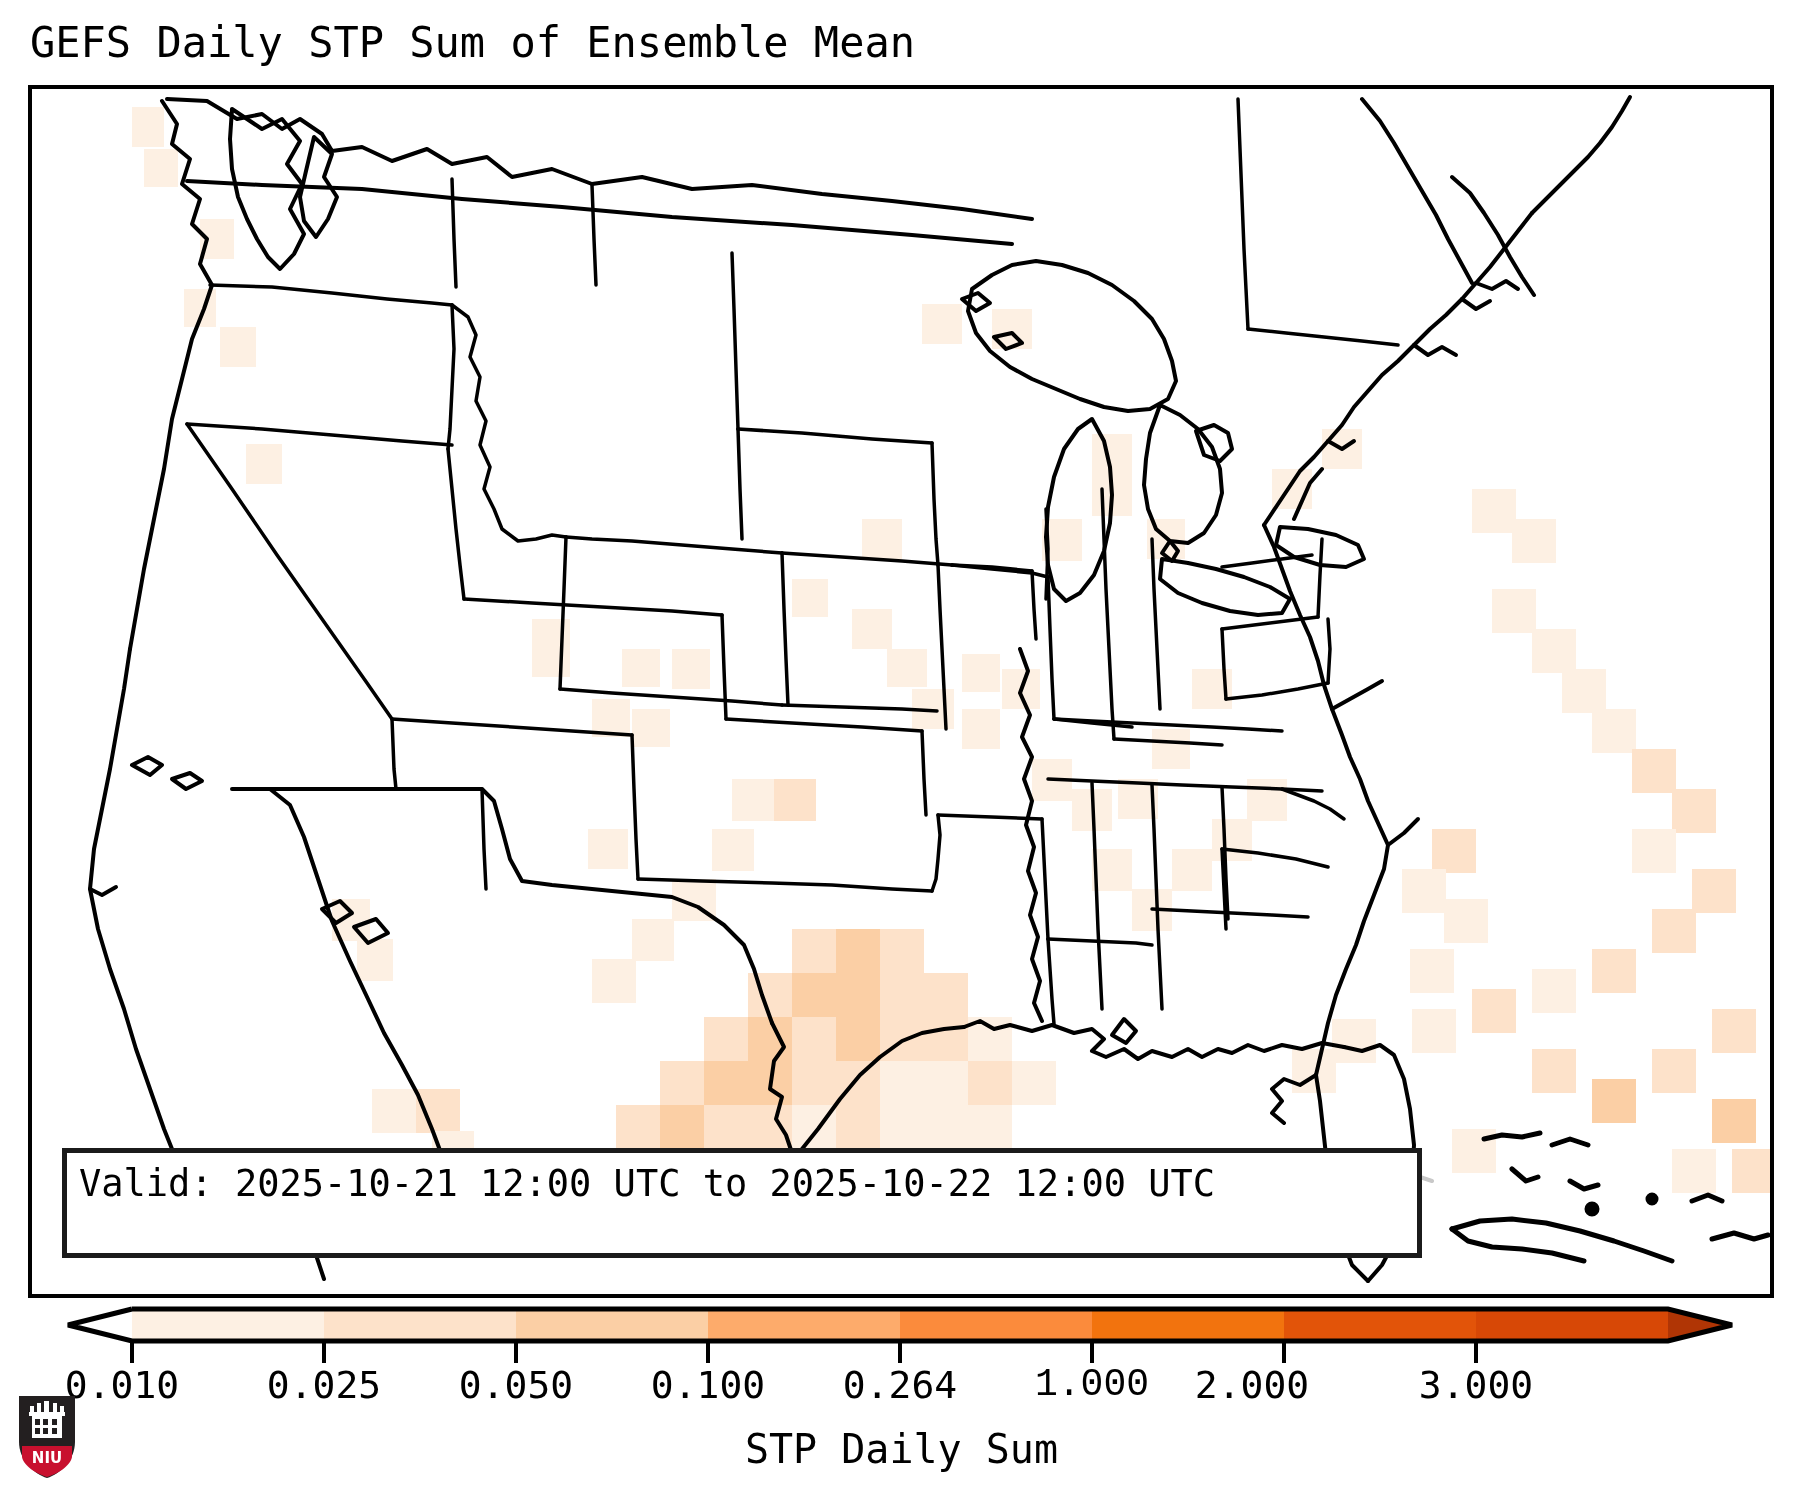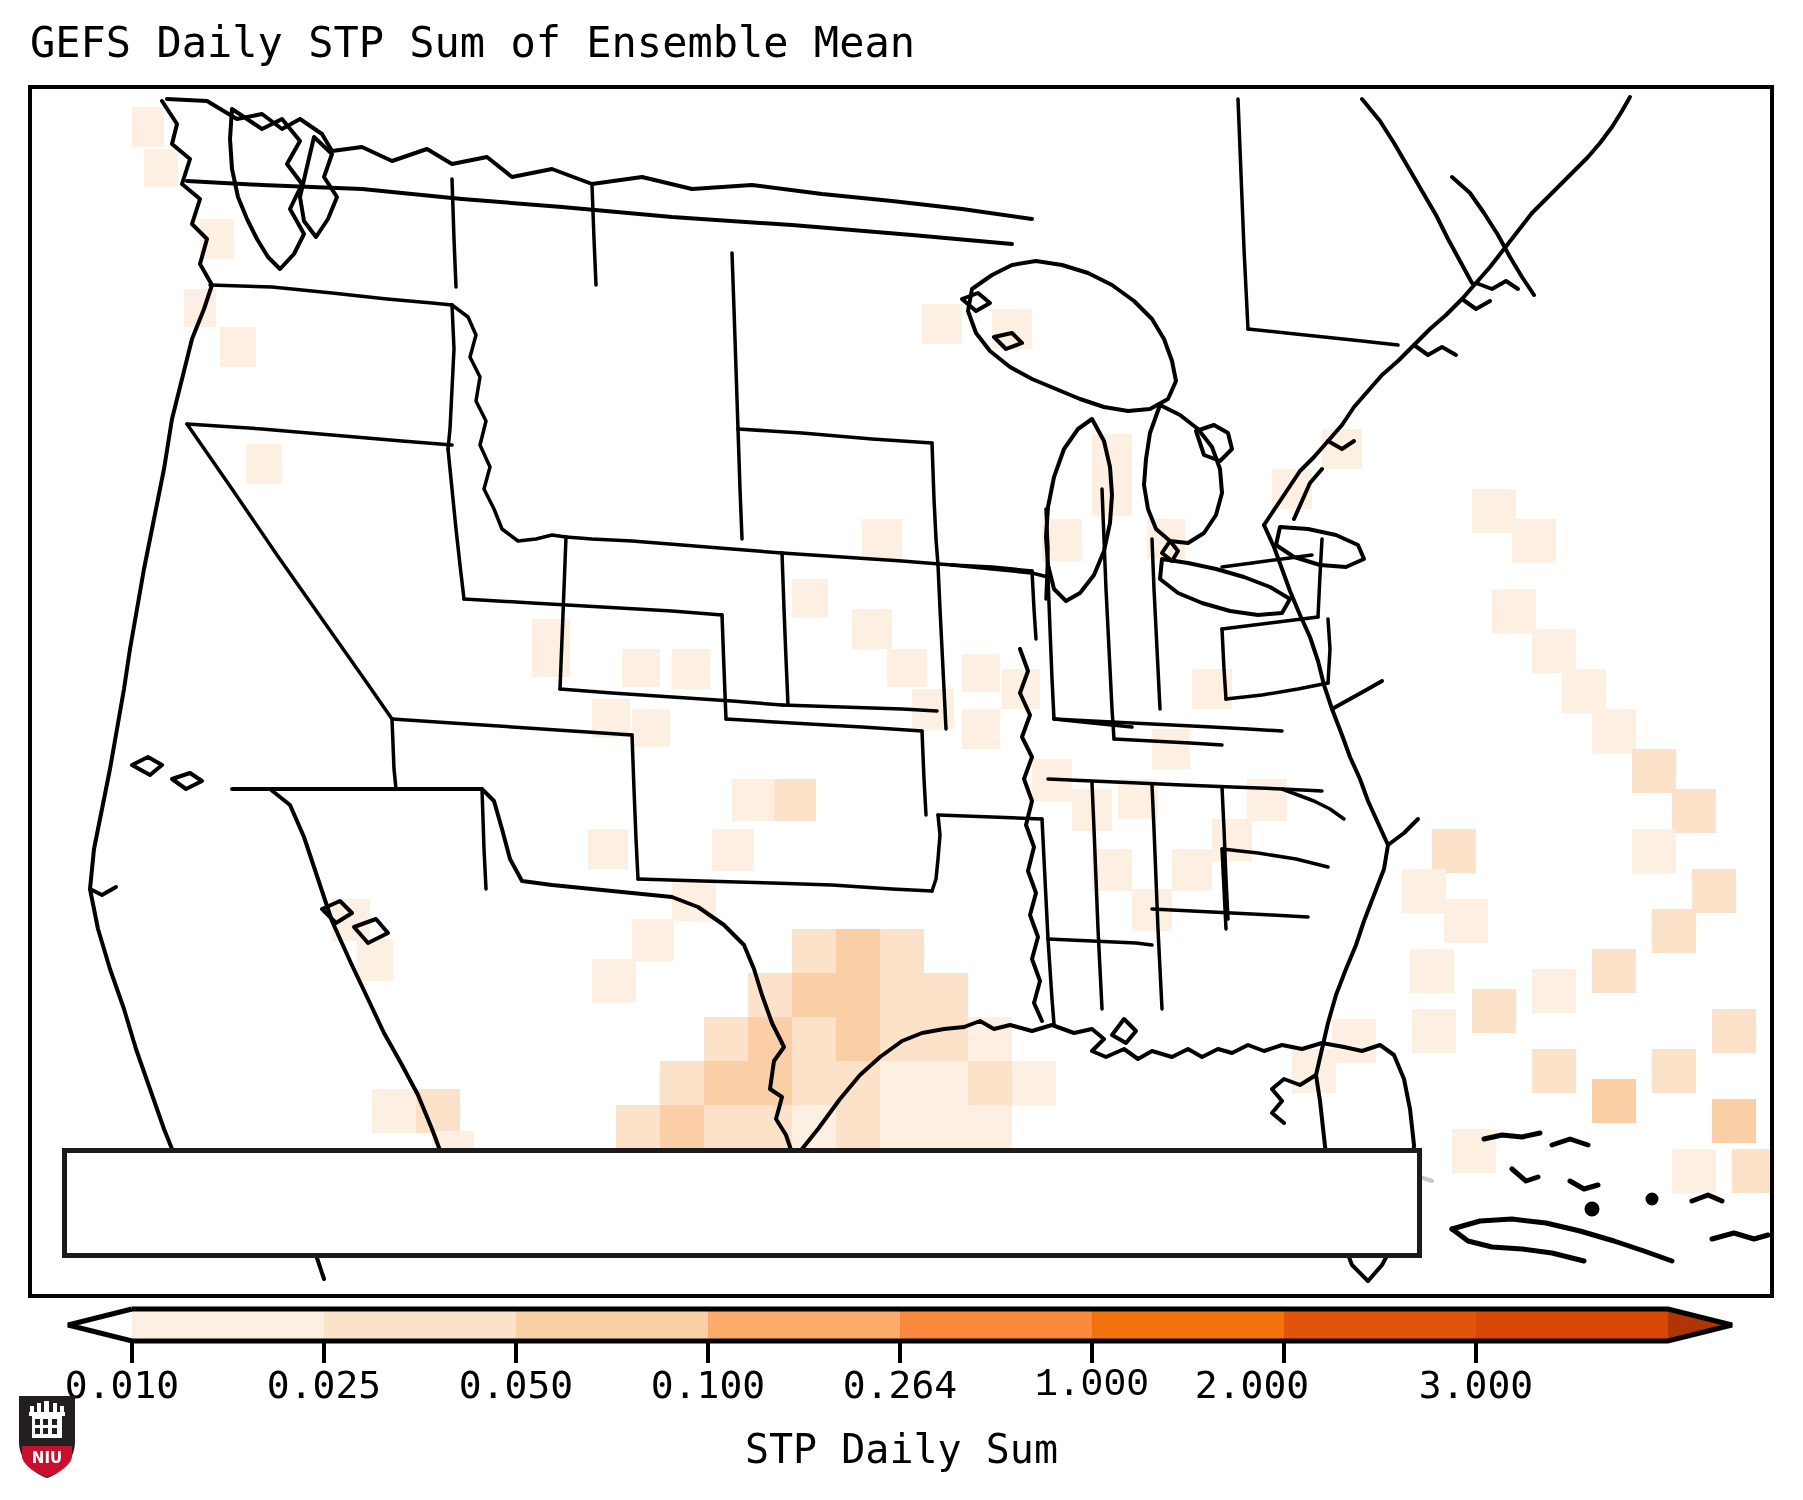--- a/index.html
+++ b/index.html
@@ -503,20 +503,21 @@
       </g>
 
       <g>
         <ellipse cx="470" cy="1098" rx="6" ry="10" fill="#000"></ellipse>
       </g>
     </svg>
   </div>
 </div>
 
 <div id="info-box">
+  <div class="info-line">Valid: 2025-10-21 12:00 UTC to 2025-10-22 12:00 UTC</div>
 </div>
 
 <div id="colorbar-wrap">
   <svg id="colorbar-svg" viewBox="0 0 1803 60" preserveAspectRatio="none">
 
     <polygon id="cb-under" points="68,20 132,4 132,36" fill="#ffffff"></polygon>
 
     <g id="cb-segments">
         <rect x="132.00" y="4" width="192.60" height="32" fill="#fdf0e3"></rect>
         <rect x="324.00" y="4" width="192.60" height="32" fill="#fde2ca"></rect>

